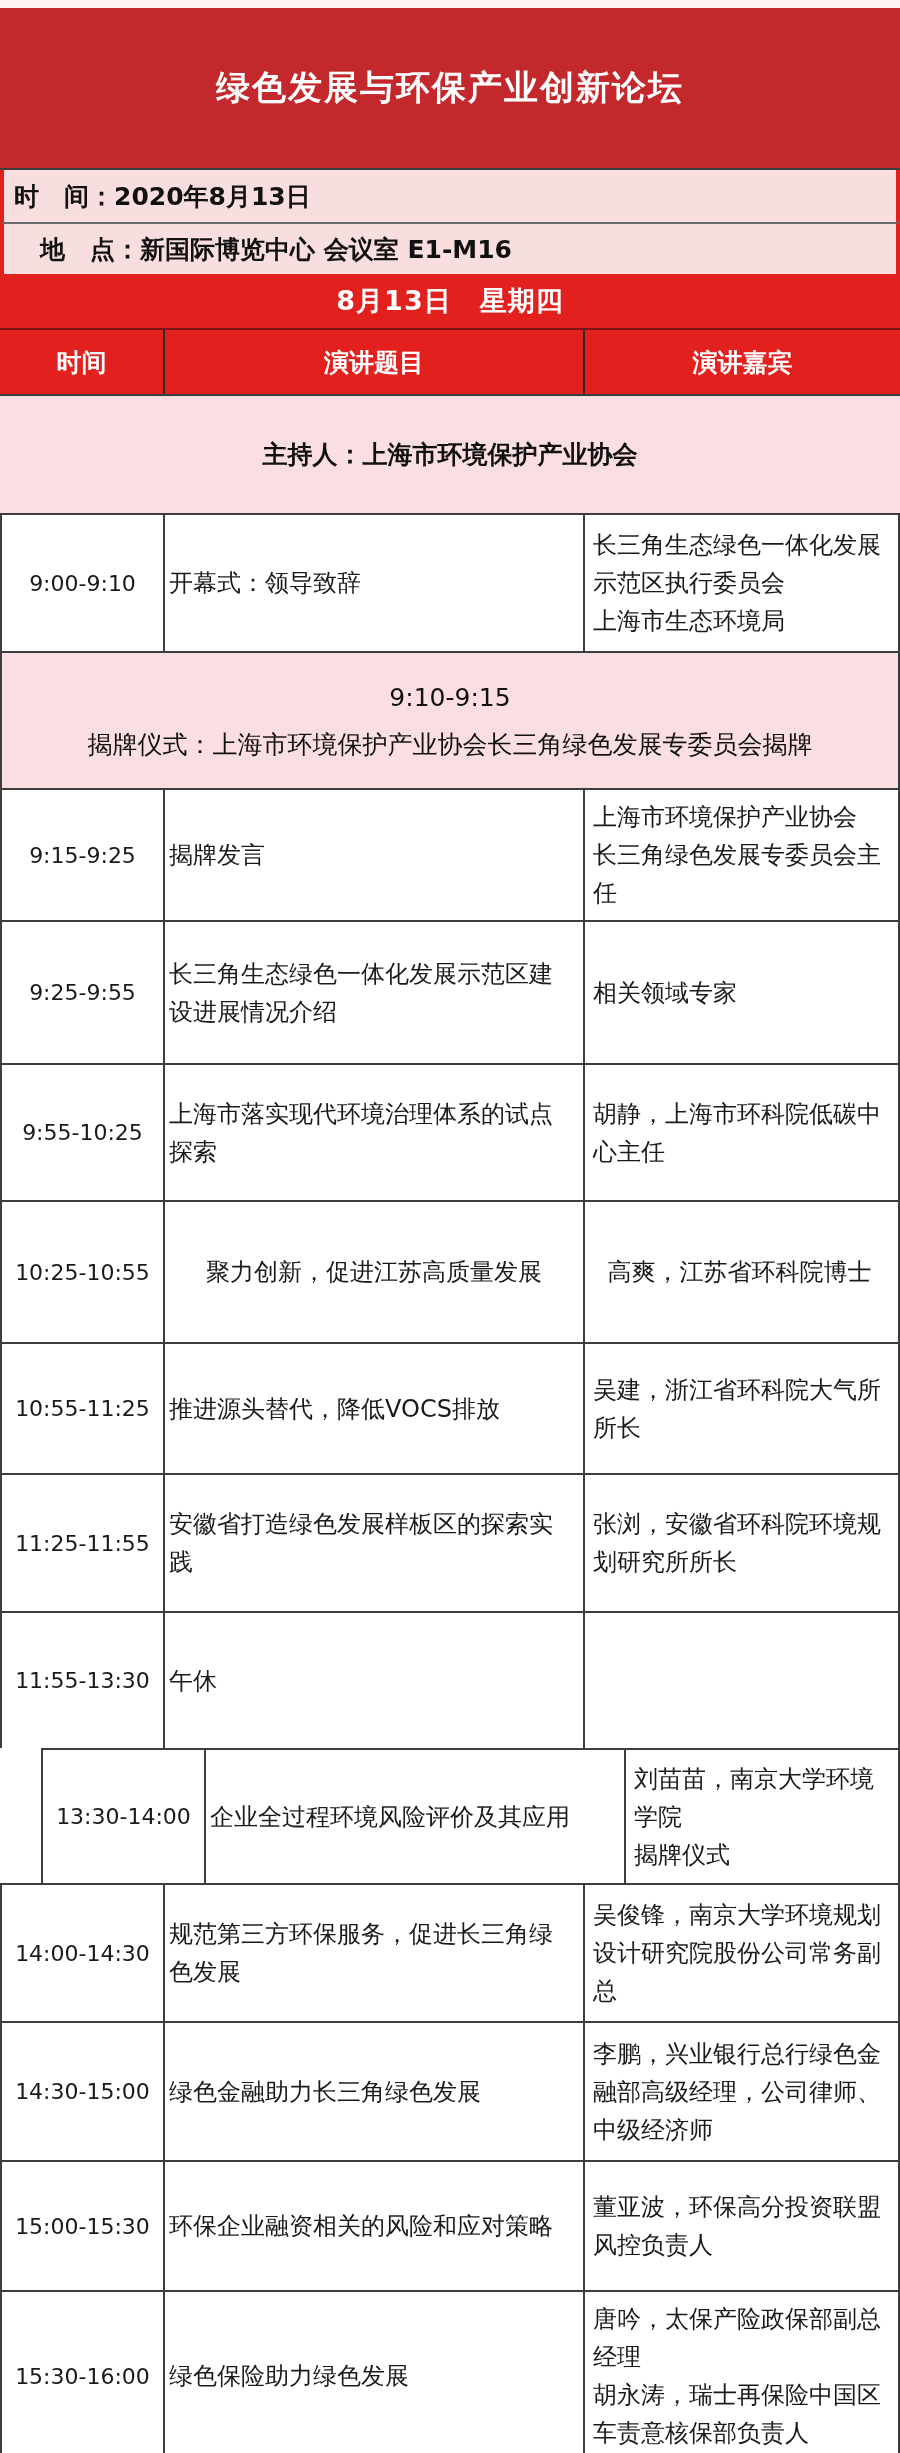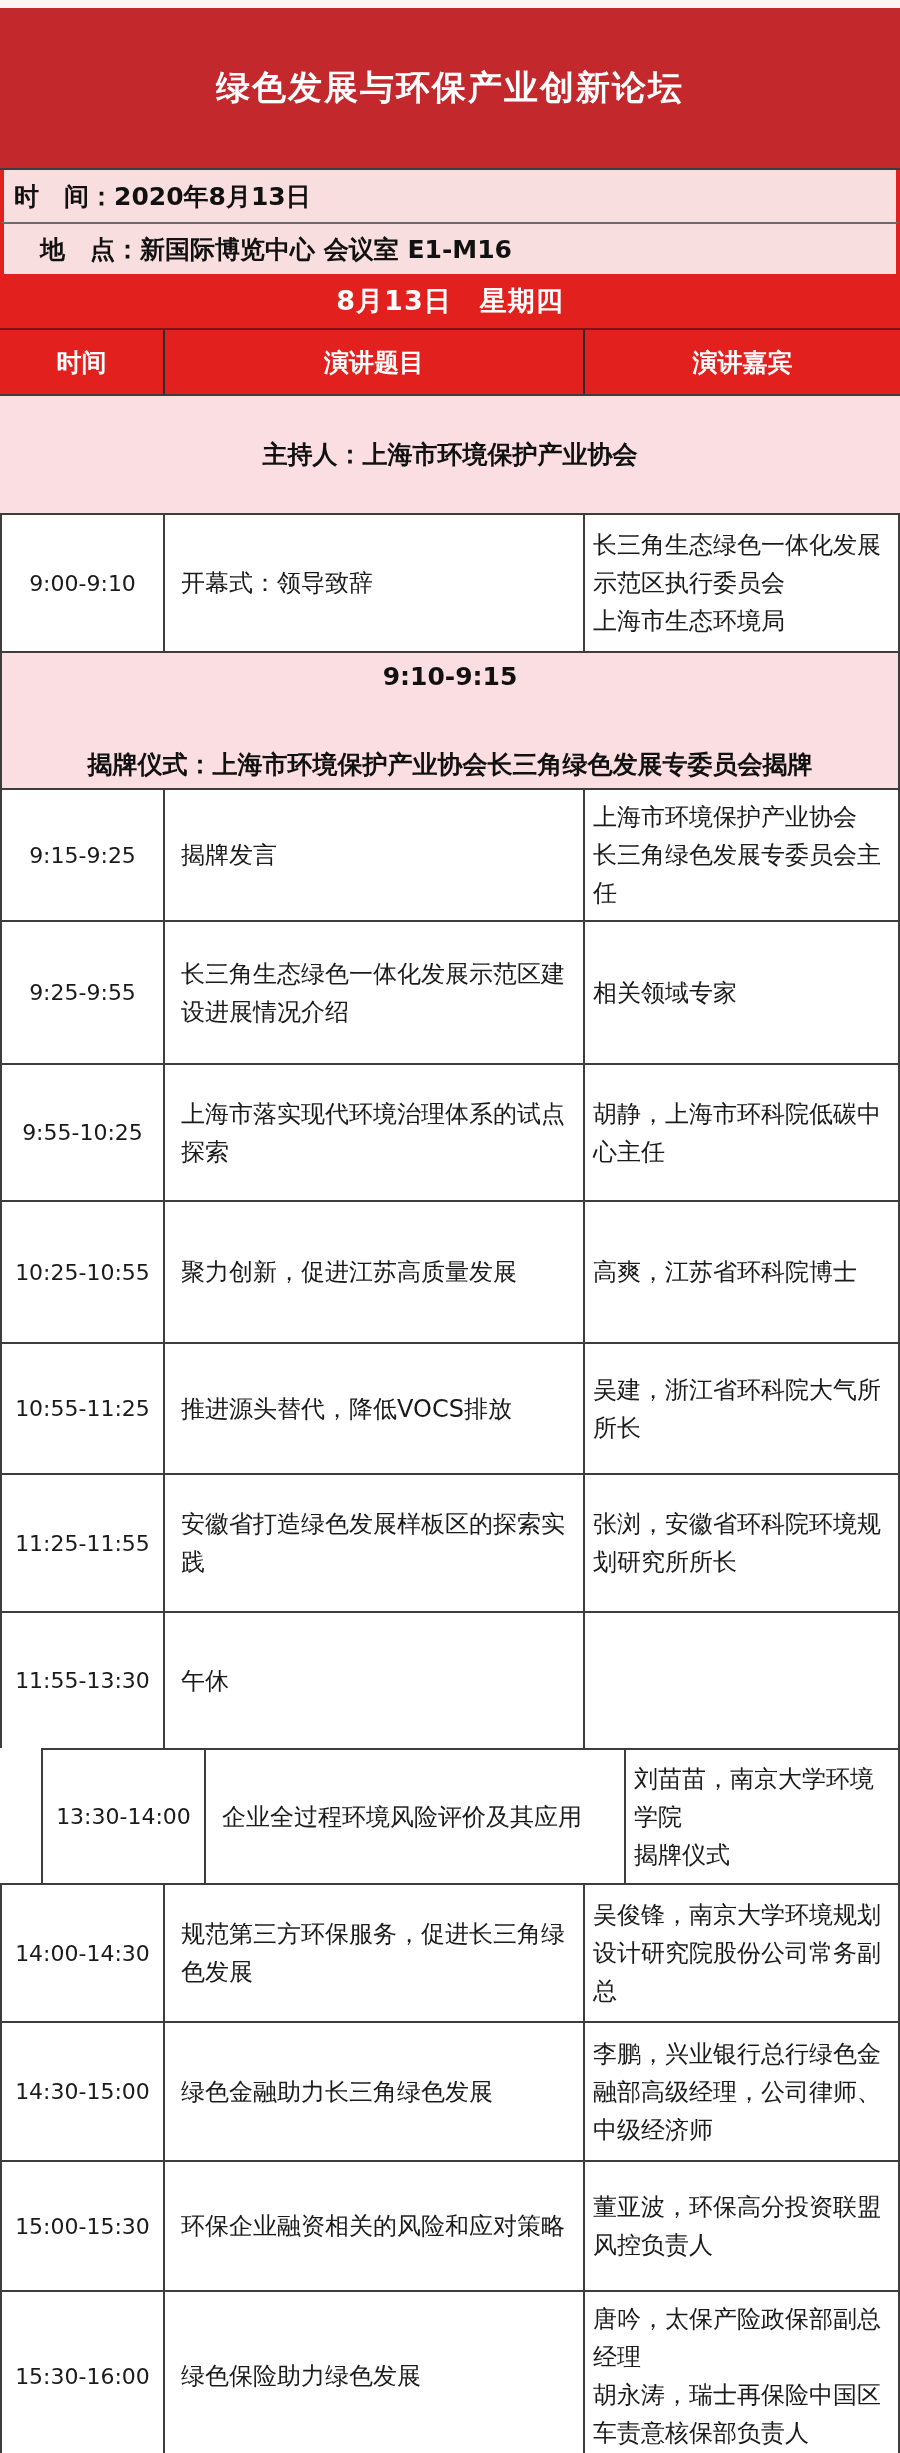--- a/index.html
+++ b/index.html
@@ -19,24 +19,24 @@
   .header-row{display:flex;height:66px;background:#E2211E;border-top:2px solid #7a1513;color:#ffffff;font-weight:bold;font-size:25px;box-sizing:border-box;}
   .h-cell{display:flex;align-items:center;justify-content:center;box-sizing:border-box;}
   .h-time{width:163px;}
   .h-topic{width:420px;border-left:2px solid #2b2b2b;}
   .h-speaker{flex:1;border-left:2px solid #2b2b2b;}
 
   .host-band{height:119px;background:#FADEE2;border-top:2px solid #3d3d3d;display:flex;align-items:center;justify-content:center;font-weight:bold;font-size:25px;color:#111111;box-sizing:border-box;}
 
   .row{display:flex;background:#ffffff;border-top:2px solid #3d3d3d;border-left:2px solid #3d3d3d;border-right:2px solid #3d3d3d;box-sizing:border-box;}
   .cell-time{width:161px;display:flex;align-items:center;justify-content:center;font-size:22px;letter-spacing:0px;}
-  .cell-topic{width:420px;border-left:2px solid #3d3d3d;display:flex;flex-direction:column;justify-content:center;padding:8px 16px;box-sizing:border-box;font-size:24px;line-height:38px;}
+  .cell-topic{width:420px;border-left:2px solid #3d3d3d;display:flex;flex-direction:column;justify-content:center;padding:8px 4px;box-sizing:border-box;font-size:24px;line-height:38px;}
   .cell-speaker{flex:1;border-left:2px solid #3d3d3d;display:flex;flex-direction:column;justify-content:center;padding:8px 12px 8px 8px;box-sizing:border-box;font-size:24px;line-height:38px;}
 
-  .highlight{background:#FADEE2;border-top:2px solid #3d3d3d;border-left:2px solid #3d3d3d;border-right:2px solid #3d3d3d;display:flex;flex-direction:column;align-items:center;justify-content:space-between;font-weight:bold;font-size:25px;line-height:47px;color:#111111;box-sizing:border-box;}
+  .highlight{background:#FADEE2;border-top:2px solid #3d3d3d;border-left:2px solid #3d3d3d;border-right:2px solid #3d3d3d;display:flex;flex-direction:column;align-items:center;justify-content:center;font-weight:normal;font-size:25px;line-height:47px;color:#111111;box-sizing:border-box;}
 </style>
 </head>
 <body>
 
 <div class="page">
 
   <div class="top-strip"></div>
 
   <div class="banner">
     <div class="banner-title">绿色发展与环保产业创新论坛</div>
@@ -105,21 +105,21 @@
         <div class="cell-time">9:55-10:25</div>
         <div class="cell-topic">
           <div>上海市落实现代环境治理体系的试点</div>
           <div>探索</div>
         </div>
         <div class="cell-speaker">
           <div>胡静，上海市环科院低碳中</div>
           <div>心主任</div>
         </div>
       </div>
-      <div class="row" style="min-height: 142px;">
+      <div class="row" style="min-height: 142px; text-align: center;">
         <div class="cell-time">10:25-10:55</div>
         <div class="cell-topic">
           <div>聚力创新，促进江苏高质量发展</div>
         </div>
         <div class="cell-speaker">
           <div>高爽，江苏省环科院博士</div>
         </div>
       </div>
       <div class="row" style="min-height: 131px;">
         <div class="cell-time">10:55-11:25</div>

